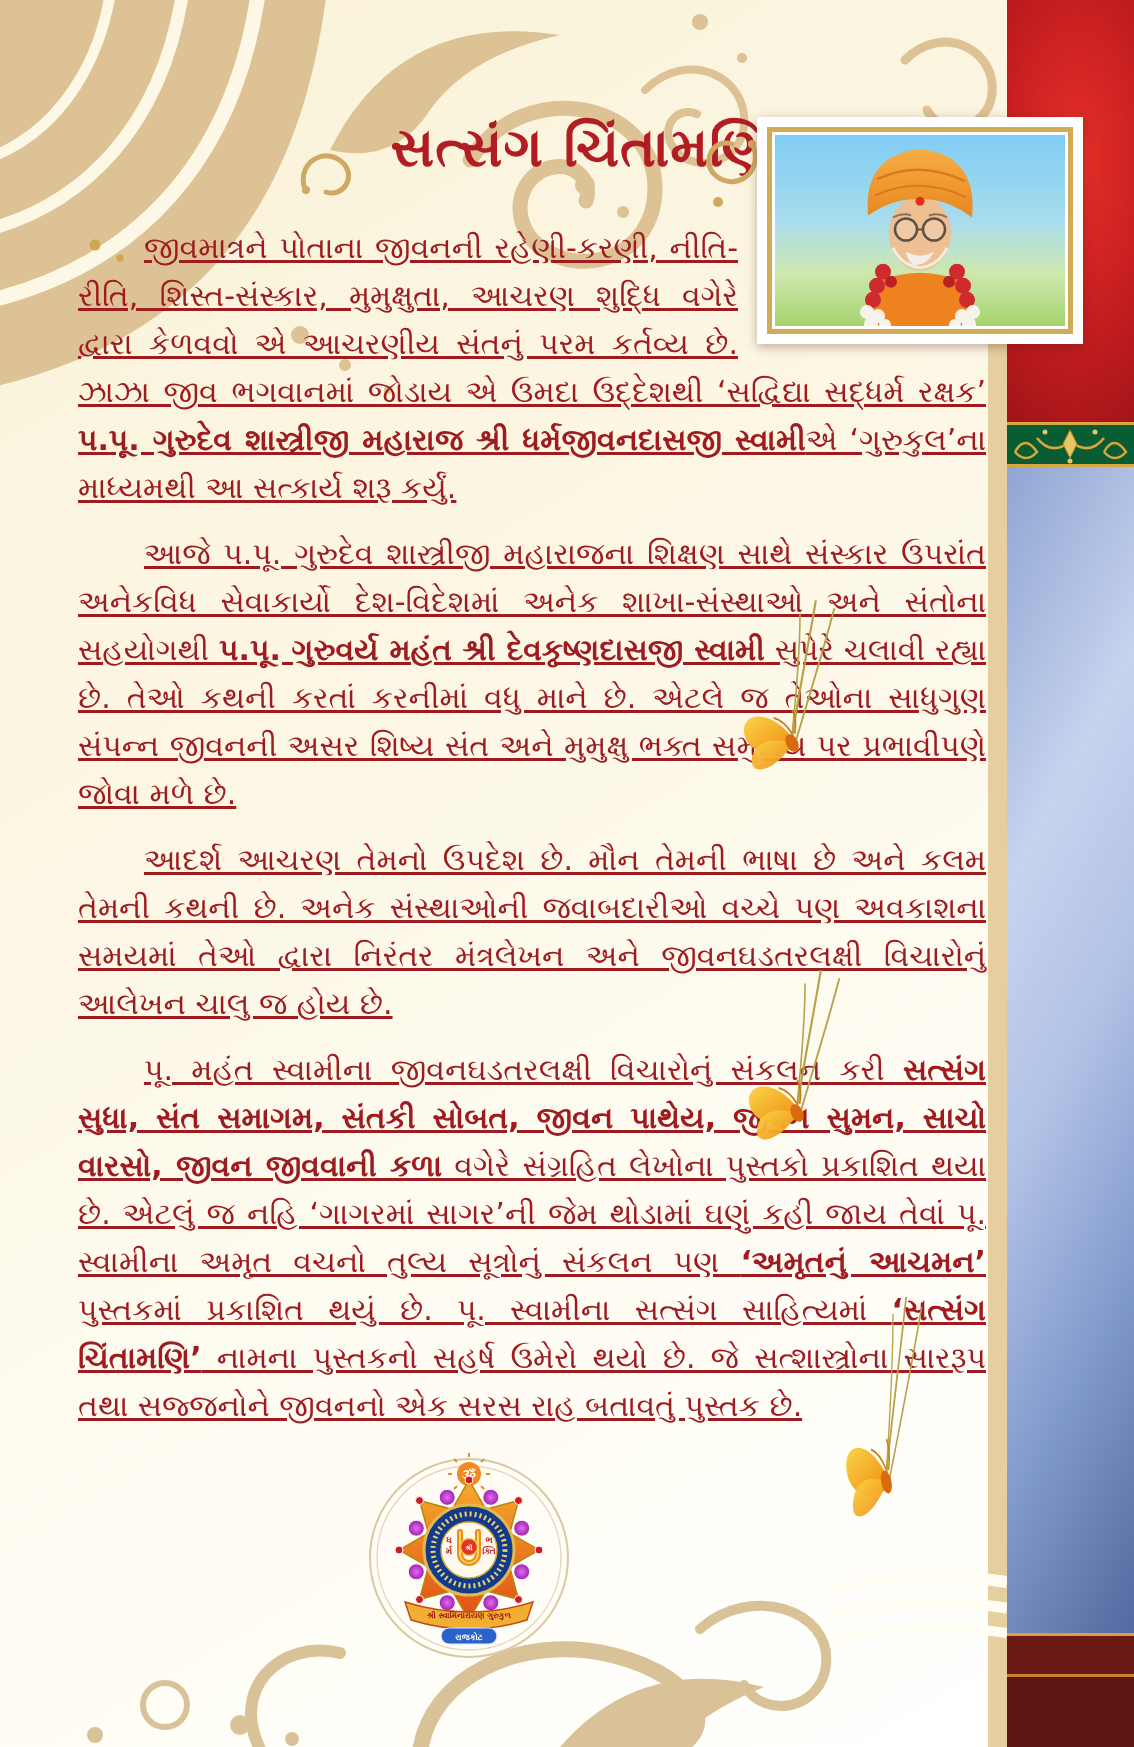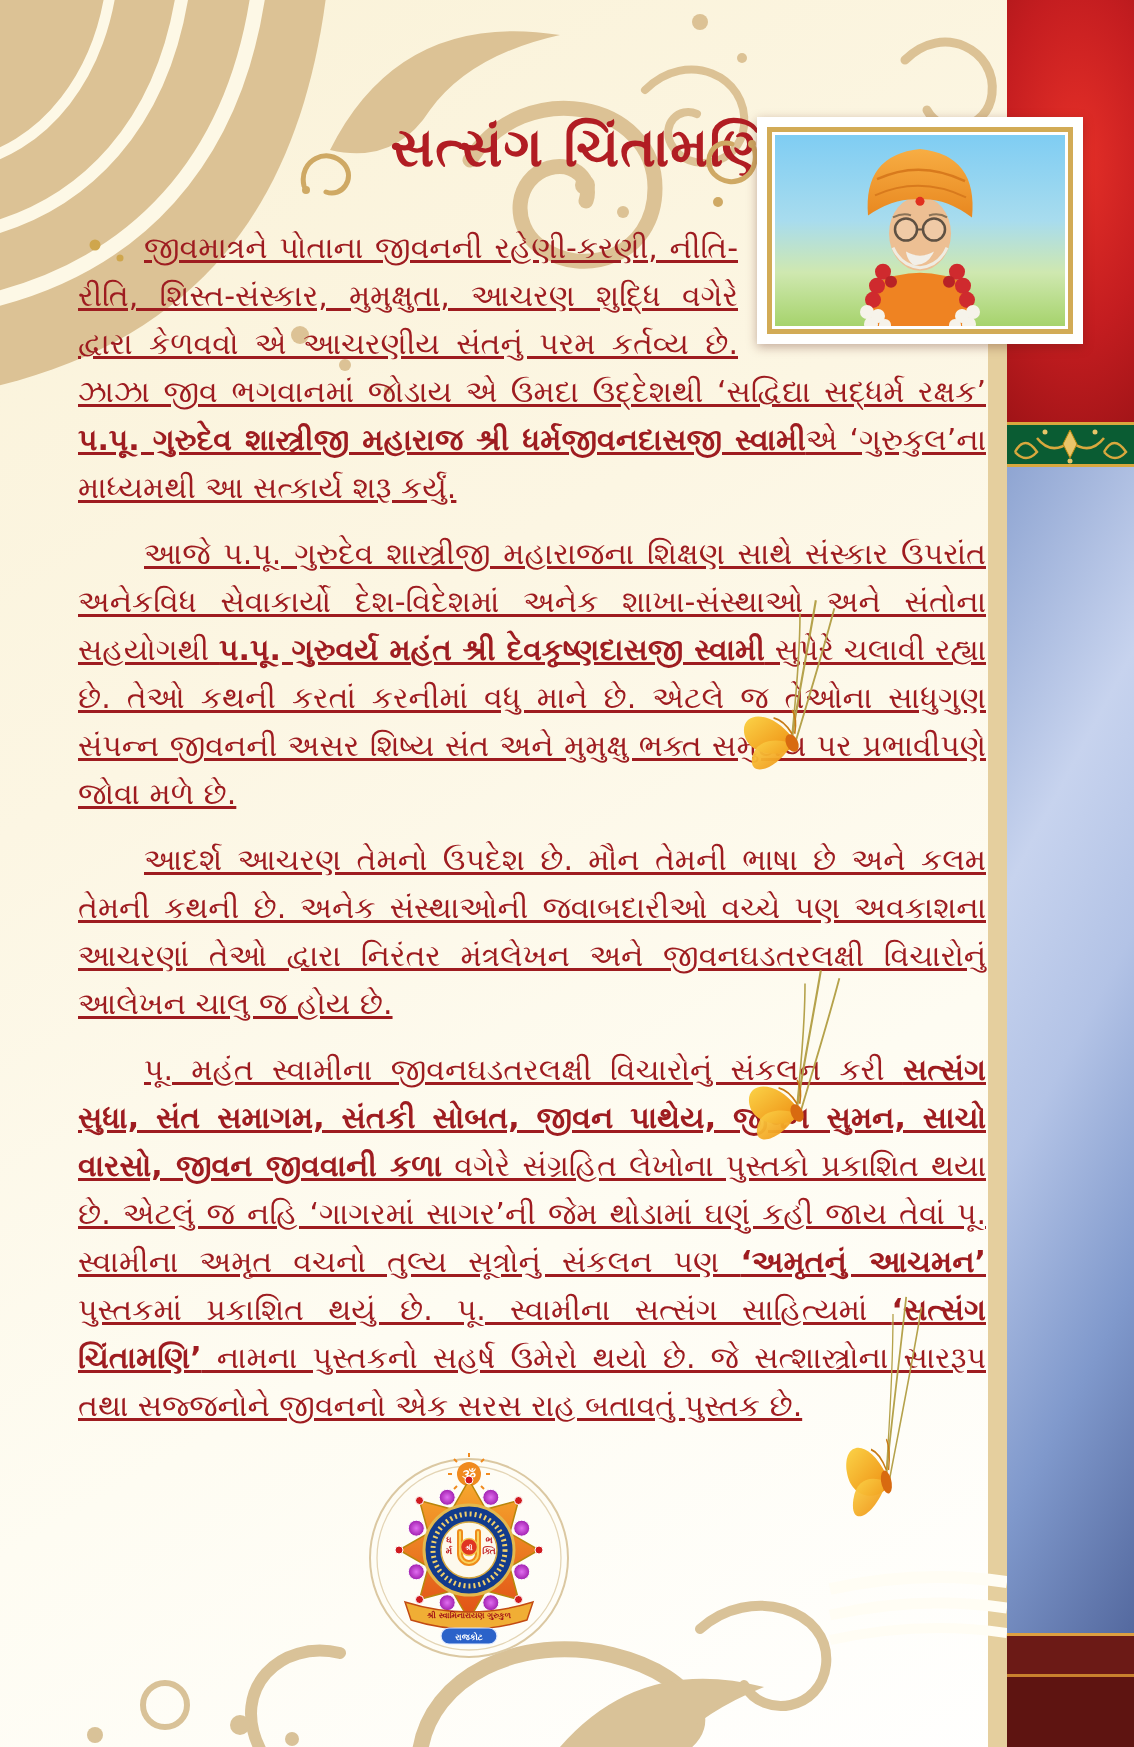--- a/index.html
+++ b/index.html
@@ -138,21 +138,21 @@
             <circle cx="194" cy="188" r="7"></circle>
             <circle cx="180" cy="189" r="6"></circle>
         </g>
       </svg>
     </div>
   </div>
 
   <div class="content">
     <p><span class="photo-spacer"></span><span>જીવમાત્રને પોતાના જીવનની રહેણી-કરણી, નીતિ-રીતિ, શિસ્ત-સંસ્કાર, મુમુક્ષુતા, આચરણ શુદ્ધિ વગેરે દ્વારા કેળવવો એ આચરણીય સંતનું પરમ કર્તવ્ય છે. ઝાઝા જીવ ભગવાનમાં જોડાય એ ઉમદા ઉદ્દેશથી ‘સદ્વિદ્યા સદ્ધર્મ રક્ષક’ </span><span class="seg-b">પ.પૂ. ગુરુદેવ શાસ્ત્રીજી મહારાજ શ્રી ધર્મજીવનદાસજી સ્વામી</span><span>એ ‘ગુરુકુલ’ના માધ્યમથી આ સત્કાર્ય શરૂ કર્યું.</span></p>
     <p><span>આજે પ.પૂ. ગુરુદેવ શાસ્ત્રીજી મહારાજના શિક્ષણ સાથે સંસ્કાર ઉપરાંત અનેકવિધ સેવાકાર્યો દેશ-વિદેશમાં અનેક શાખા-સંસ્થાઓ અને સંતોના સહયોગથી </span><span class="seg-b">પ.પૂ. ગુરુવર્ય મહંત શ્રી દેવકૃષ્ણદાસજી સ્વામી</span><span> સુપેરે ચલાવી રહ્યા છે. તેઓ કથની કરતાં કરનીમાં વધુ માને છે. એટલે જ તેઓના સાધુગુણ સંપન્ન જીવનની અસર શિષ્ય સંત અને મુમુક્ષુ ભક્ત સમુદાય પર પ્રભાવીપણે જોવા મળે છે.</span></p>
-    <p><span>આદર્શ આચરણ તેમનો ઉપદેશ છે. મૌન તેમની ભાષા છે અને કલમ તેમની કથની છે. અનેક સંસ્થાઓની જવાબદારીઓ વચ્ચે પણ અવકાશના આચરણાં તેઓ દ્વારા નિરંતર મંત્રલેખન અને જીવનઘડતરલક્ષી વિચારોનું આલેખન ચાલુ જ હોય છે.</span></p>
+    <p><span>આદર્શ આચરણ તેમનો ઉપદેશ છે. મૌન તેમની ભાષા છે અને કલમ તેમની કથની છે. અનેક સંસ્થાઓની જવાબદારીઓ વચ્ચે પણ અવકાશના સમયમાં તેઓ દ્વારા નિરંતર મંત્રલેખન અને જીવનઘડતરલક્ષી વિચારોનું આલેખન ચાલુ જ હોય છે.</span></p>
     <p><span>પૂ. મહંત સ્વામીના જીવનઘડતરલક્ષી વિચારોનું સંકલન કરી </span><span class="seg-b">સત્સંગ સુધા, સંત સમાગમ, સંતકી સોબત, જીવન પાથેય, જીવન સુમન, સાચો વારસો, જીવન જીવવાની કળા</span><span> વગેરે સંગ્રહિત લેખોના પુસ્તકો પ્રકાશિત થયા છે. એટલું જ નહિ ‘ગાગરમાં સાગર’ની જેમ થોડામાં ઘણું કહી જાય તેવાં પૂ. સ્વામીના અમૃત વચનો તુલ્ય સૂત્રોનું સંકલન પણ </span><span class="seg-b">‘અમૃતનું આચમન’</span><span> પુસ્તકમાં પ્રકાશિત થયું છે. પૂ. સ્વામીના સત્સંગ સાહિત્યમાં </span><span class="seg-b">‘સત્સંગ ચિંતામણિ’</span><span> નામના પુસ્તકનો સહર્ષ ઉમેરો થયો છે. જે સત્શાસ્ત્રોના સારરૂપ તથા સજ્જનોને જીવનનો એક સરસ રાહ બતાવતું પુસ્તક છે.</span></p>
   </div>
 
   <svg class="butterfly" style="left:715px;top:595px;width:170px;height:185px;" viewBox="0 0 100 140">
     <defs>
         <linearGradient id="bf1" x1="0" y1="0" x2="1" y2="1">
           <stop offset="0" stop-color="#fbd348"></stop>
           <stop offset="1" stop-color="#ee8d10"></stop>
         </linearGradient>
       </defs>

